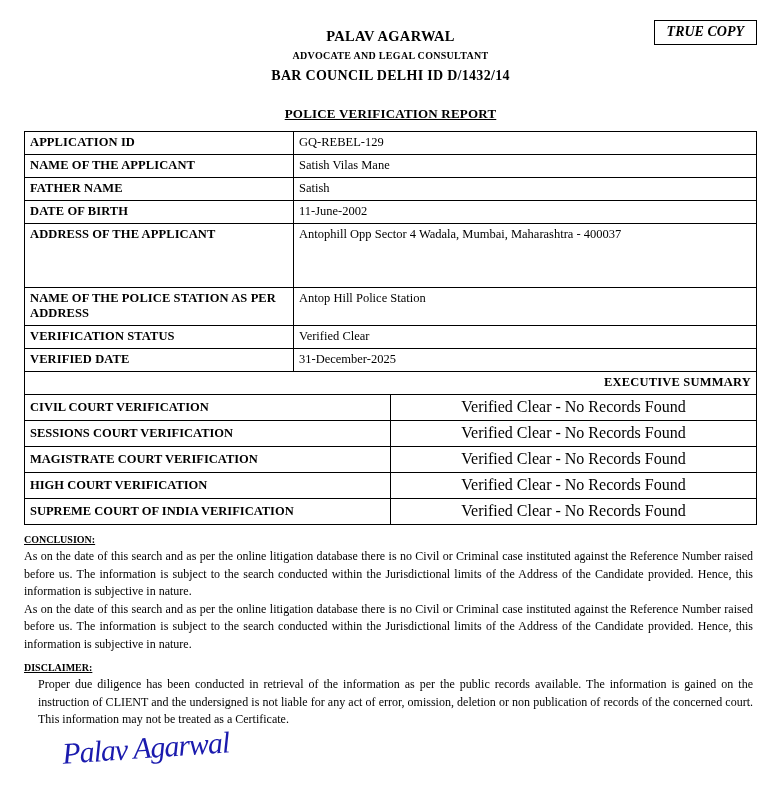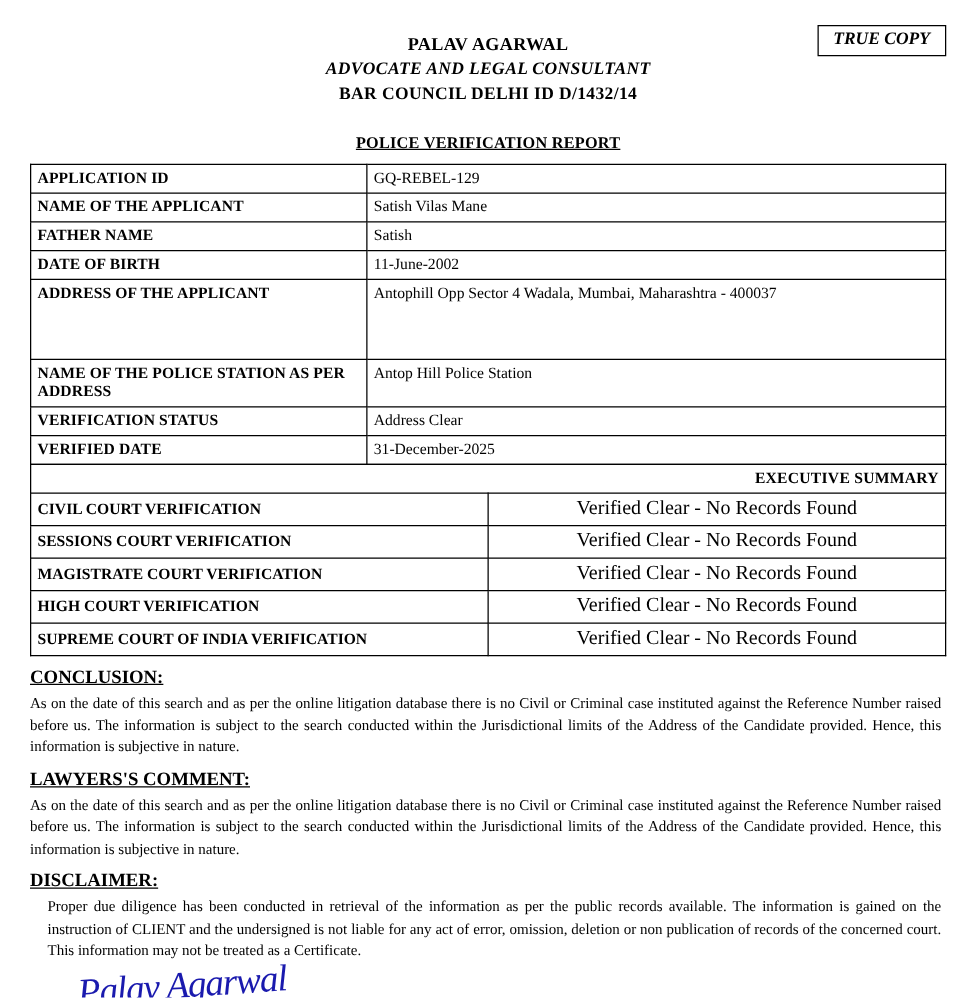--- a/index.html
+++ b/index.html
@@ -28,21 +28,21 @@
     text-align: center;
     margin-top: 8px;
   }
   .header .line {
     font-weight: bold;
     font-size: 14.5px;
     letter-spacing: 0.3px;
     line-height: 20px;
   }
   .header .line.l1 { font-size: 14.5px; }
-  .header .line.l2 { font-size: 14px; font-style: italic; }
+  .header .line.l2 { font-size: 10px; }
   .header .line.l3 { font-size: 14px; }
 
   .truecopy {
     position: absolute;
     top: 20px;
     right: 24px;
     border: 1.5px solid #000;
     padding: 3px 12px 4px 12px;
     font-style: italic;
     font-weight: bold;
@@ -97,21 +97,21 @@
     padding: 3px 5px 4px 5px;
     font-size: 12.5px;
   }
   table.exec td.ename { font-weight: bold; width: 258px; }
   table.exec td.eval { text-align: center; font-size: 16px; font-weight: normal; }
 
   
   .sec-title {
     font-weight: bold;
     text-decoration: underline;
-    font-size: 15px;
+    font-size: 10px;
     margin-top: 9px;
     margin-bottom: 3px;
   }
   .sec-body {
     font-size: 12px;
     line-height: 17.5px;
     text-align: justify;
     padding-right: 4px;
   }
   .sec-body.indent { padding-left: 14px; }
@@ -174,21 +174,21 @@
       <tr class="row-tall">
         <td class="lbl">ADDRESS OF THE APPLICANT</td>
         <td class="val">Antophill Opp Sector 4 Wadala, Mumbai, Maharashtra - 400037</td>
       </tr>
       <tr class="row-two">
         <td class="lbl">NAME OF THE POLICE STATION AS PER ADDRESS</td>
         <td class="val">Antop Hill Police Station</td>
       </tr>
       <tr>
         <td class="lbl">VERIFICATION STATUS</td>
-        <td class="val">Address Clear</td>
+        <td class="val">Verified Clear</td>
       </tr>
       <tr>
         <td class="lbl">VERIFIED DATE</td>
         <td class="val">31-December-2025</td>
       </tr>
     </tbody>
   </table>
 
   <table class="exec">
     <tbody>
@@ -214,21 +214,20 @@
       <tr>
         <td class="ename">SUPREME COURT OF INDIA VERIFICATION</td>
         <td class="eval">Verified Clear - No Records Found</td>
       </tr>
     </tbody>
   </table>
 
   <div class="sec-title">CONCLUSION:</div>
   <div class="sec-body">As on the date of this search and as per the online litigation database there is no Civil or Criminal case instituted against the Reference Number raised before us. The information is subject to the search conducted within the Jurisdictional limits of the Address of the Candidate provided. Hence, this information is subjective in nature.</div>
 
-  <div class="sec-title">LAWYERS'S COMMENT:</div>
   <div class="sec-body">As on the date of this search and as per the online litigation database there is no Civil or Criminal case instituted against the Reference Number raised before us. The information is subject to the search conducted within the Jurisdictional limits of the Address of the Candidate provided. Hence, this information is subjective in nature.</div>
 
   <div class="sec-title">DISCLAIMER:</div>
   <div class="sec-body indent">Proper due diligence has been conducted in retrieval of the information as per the public records available. The information is gained on the instruction of CLIENT and the undersigned is not liable for any act of error, omission, deletion or non publication of records of the concerned court. This information may not be treated as a Certificate.</div>
 
 
   <div class="sig-wrap">
     <span class="sig">Palav Agarwal</span>
   </div>
 

